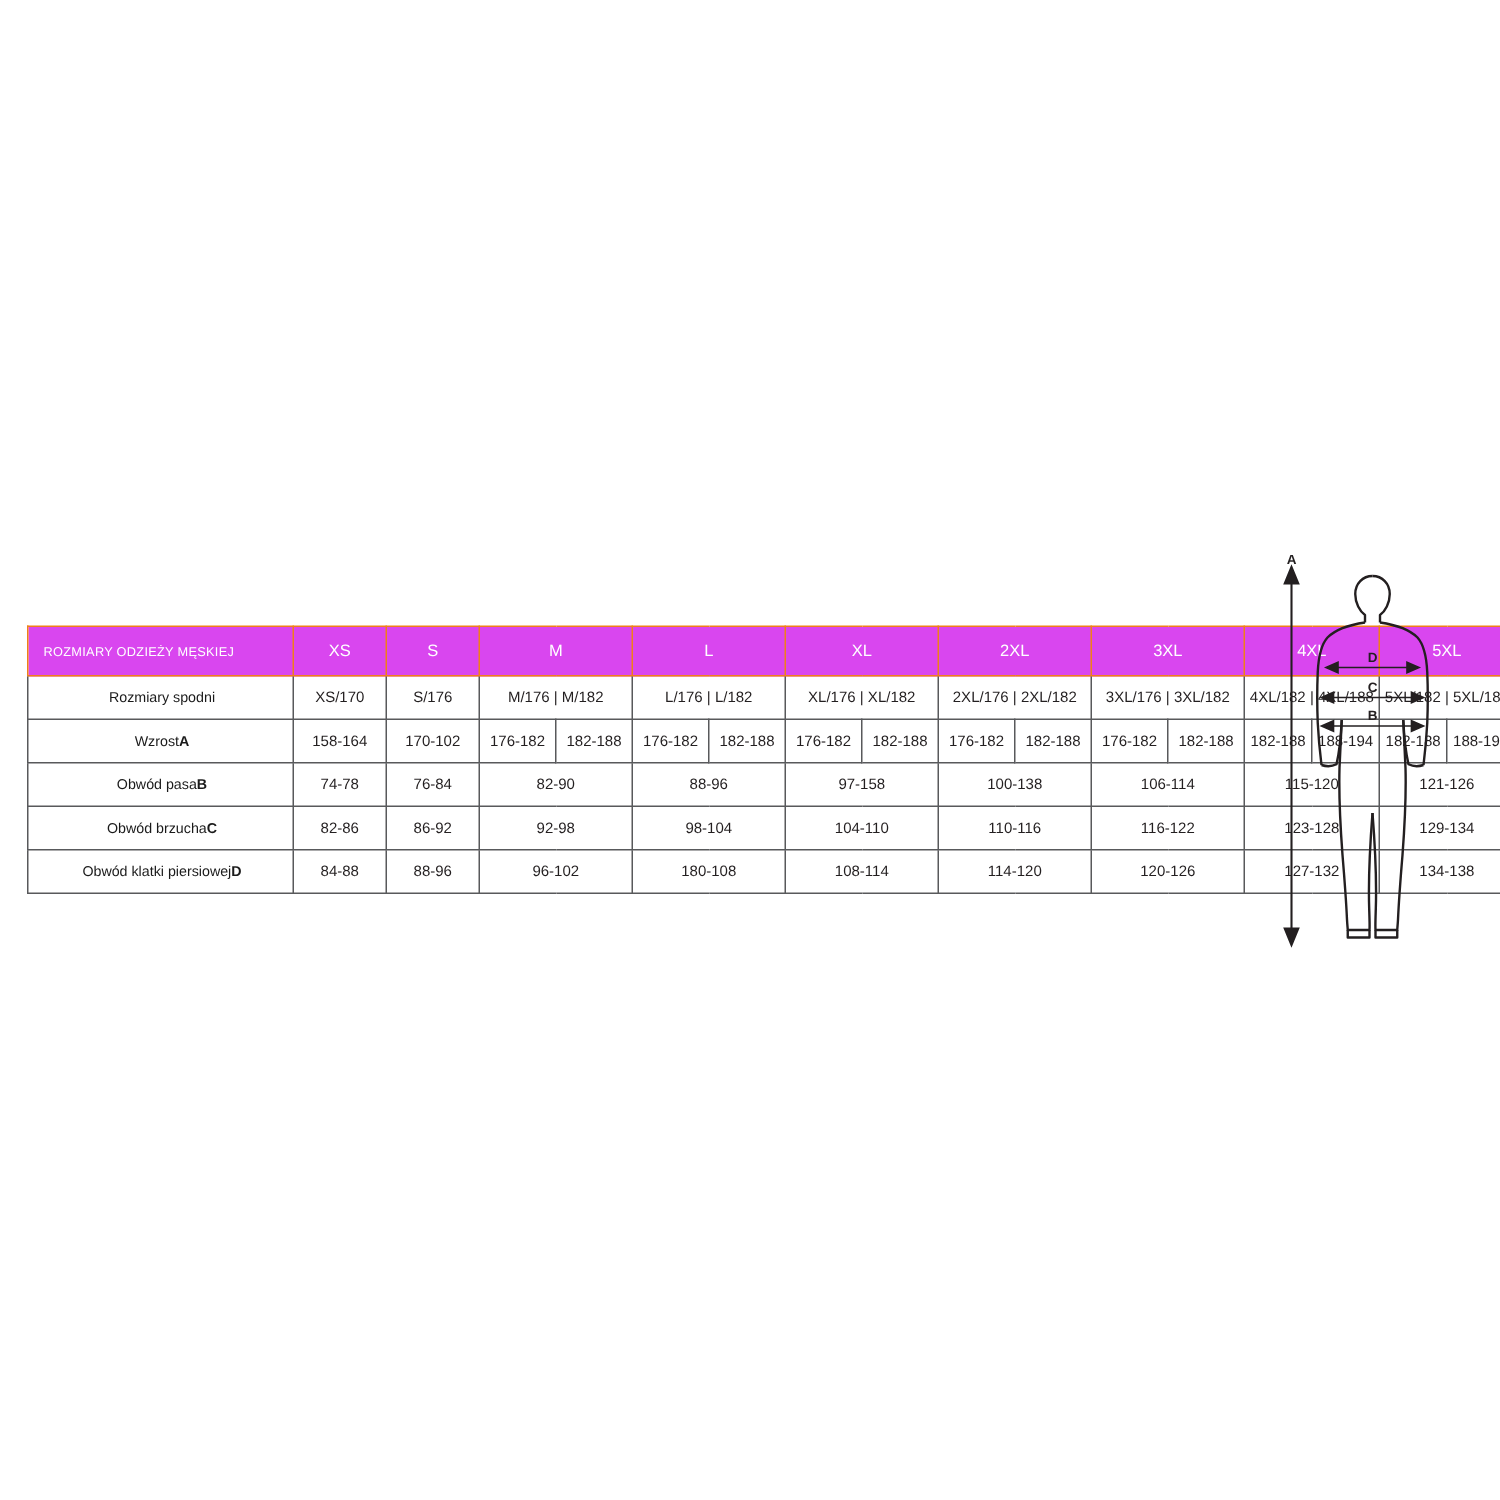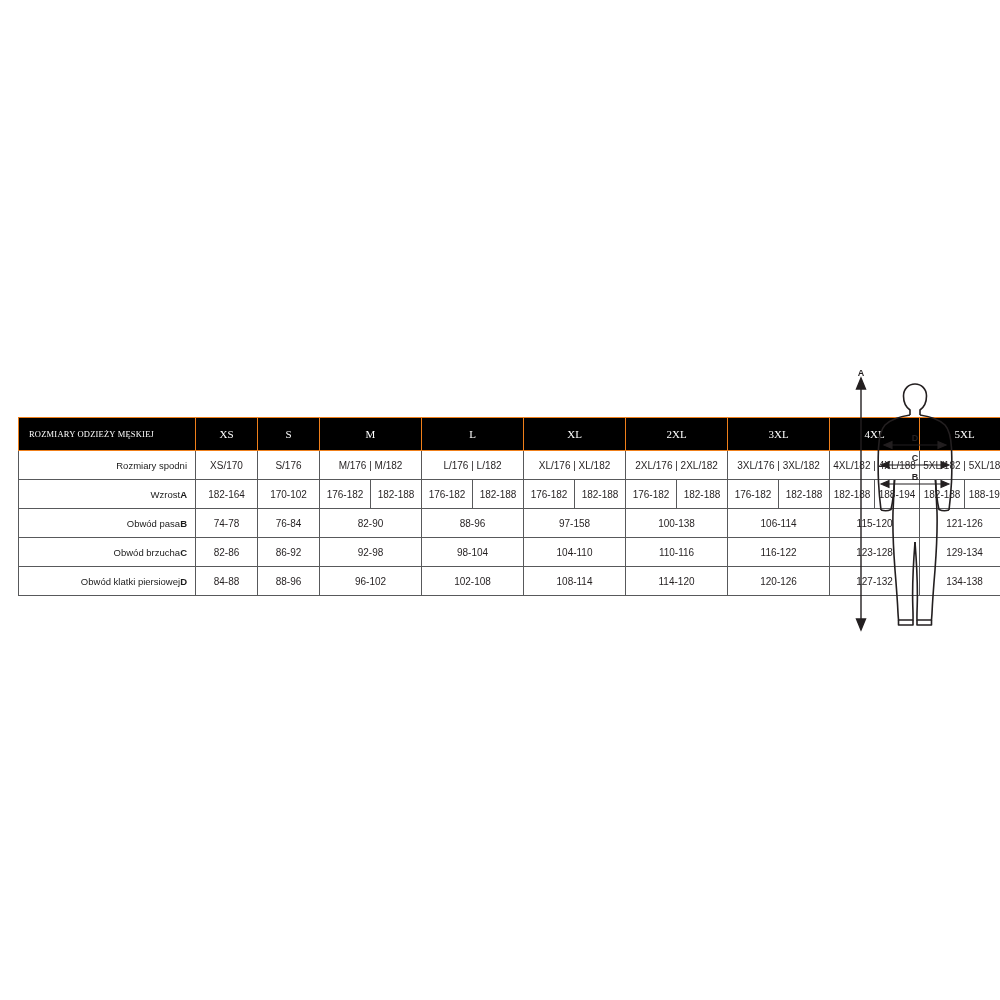--- a/index.html
+++ b/index.html
@@ -39,25 +39,24 @@
   table.size-table td, table.size-table th {
     border: 1px solid #58595b;
     padding: 0;
     text-align: center;
     vertical-align: middle;
     font-weight: normal;
   }
 
   
   tr.head-row td, tr.head-row th {
-    background: #000000;
+    background: #d946ef;
     color: #ffffff;
     height: 32px;
     border-color: #ef7f1a;
-    font-family: Liberation Serif, serif;
   }
   .head-title {
     text-align: left !important;
     padding-left: 10px !important;
     font-size: 8.5px;
     font-weight: bold;
     letter-spacing: .2px;
     text-transform: uppercase;
   }
   .head-size {
@@ -65,21 +64,21 @@
     font-weight: bold;
   }
 
   
   tr.body-row td {
     height: 28px;
   }
   .label-cell-inner {
     display: flex;
     align-items: center;
-    justify-content: flex-end;
+    justify-content: center;
     height: 100%;
     padding: 0 8px 0 10px;
     box-sizing: border-box;
   }
   .label-cell-inner .lbl { font-size: 9.5px; }
   .label-cell-inner .ltr { font-size: 9.5px; font-weight: bold; }
   .val {
     font-size: 10px;
     color: #231f20;
   }
@@ -161,21 +160,21 @@
           <td class="val" colspan="2">5XL/182 | 5XL/188</td>
         </tr>
 
         <tr class="body-row">
           <td>
             <div class="label-cell-inner">
               <span class="lbl">Wzrost</span>
               <span class="ltr">A</span>
             </div>
           </td>
-          <td class="val">182-164</td>
+          <td class="val">158-164</td>
           <td class="val">170-102</td>
           <td class="val">176-182</td>
           <td class="val">182-188</td>
           <td class="val">176-182</td>
           <td class="val">182-188</td>
           <td class="val">176-182</td>
           <td class="val">182-188</td>
           <td class="val">176-182</td>
           <td class="val">182-188</td>
           <td class="val">176-182</td>
@@ -225,21 +224,21 @@
         <tr class="body-row">
           <td>
             <div class="label-cell-inner">
               <span class="lbl">Obwód klatki piersiowej</span>
               <span class="ltr">D</span>
             </div>
           </td>
           <td class="val">84-88</td>
           <td class="val">88-96</td>
           <td class="val" colspan="2">96-102</td>
-          <td class="val" colspan="2">102-108</td>
+          <td class="val" colspan="2">180-108</td>
           <td class="val" colspan="2">108-114</td>
           <td class="val" colspan="2">114-120</td>
           <td class="val" colspan="2">120-126</td>
           <td class="val" colspan="2">127-132</td>
           <td class="val" colspan="2">134-138</td>
         </tr>
       </tbody>
     </table>
   </div>
 

